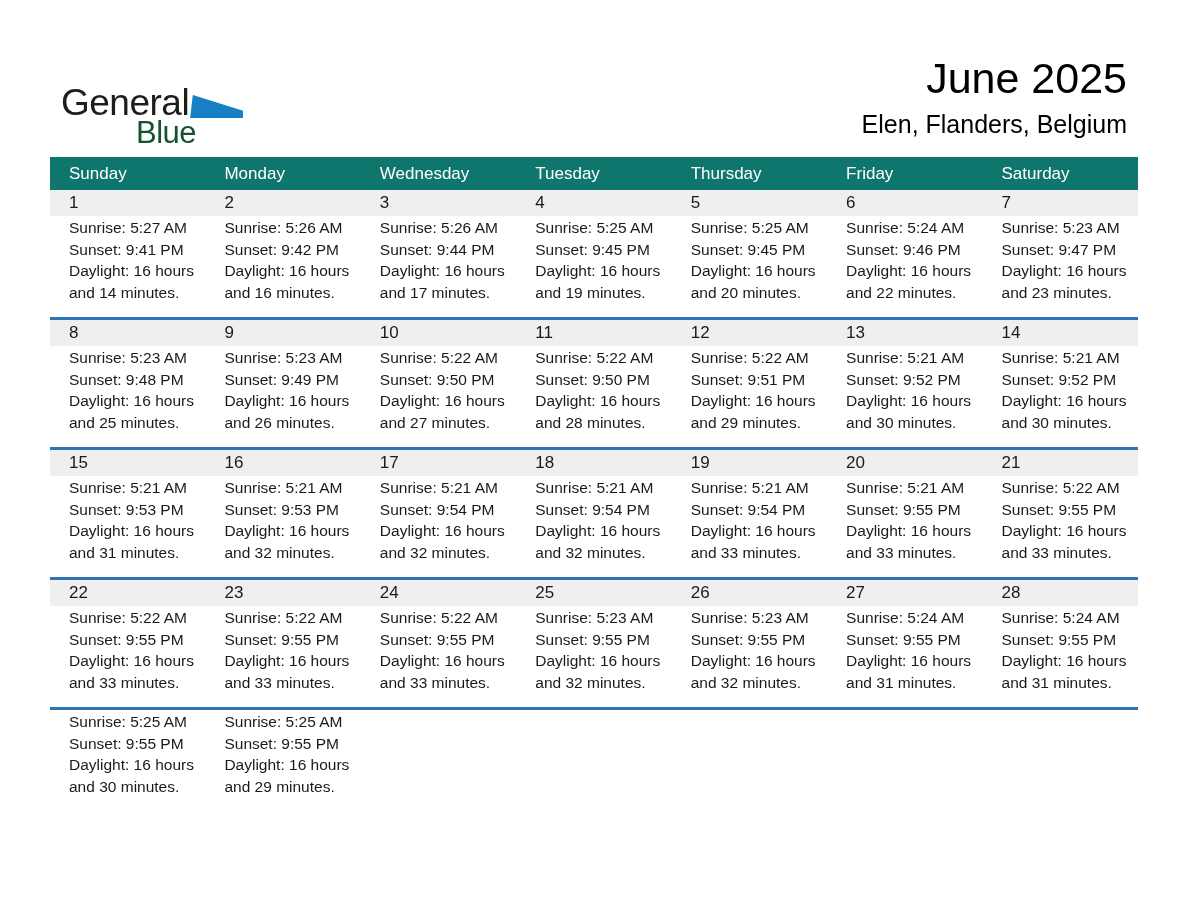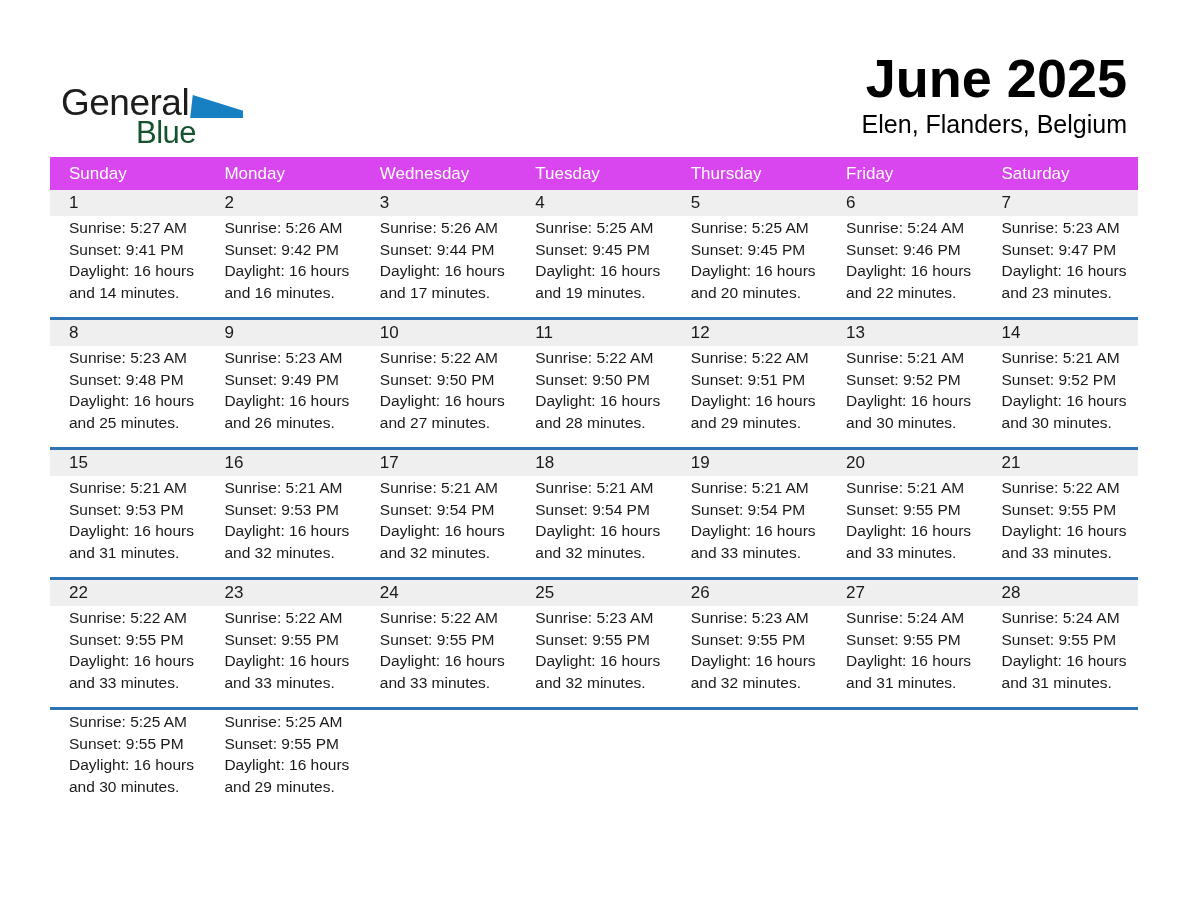--- a/index.html
+++ b/index.html
@@ -23,27 +23,27 @@
     clip-path:polygon(5% 0, 100% 68%, 100% 100%, 0 100%);
     margin-left:1px; margin-bottom:2px;
   }
   .logo-blue {
     font-size:31px; line-height:26px; color:#14532d; margin-left:75px;
     letter-spacing:-0.5px;
   }
 
   
   .title-block { position:absolute; right:61px; top:55px; text-align:right; color:#000; }
-  .page-title { font-size:54px; line-height:46px; font-weight:bold; }
+  .page-title { font-size:43px; line-height:46px; font-weight:normal; }
   .page-subtitle { font-size:25px; line-height:28px; margin-top:9px; }
 
   
   .calendar { position:absolute; left:50px; top:157px; width:1088px; }
 
-  .weekday-row { display:flex; background:#d946ef; height:33px; }
+  .weekday-row { display:flex; background:#0f766e; height:33px; }
   .weekday-cell {
     flex:1; color:#ffffff; font-size:17px;
     display:flex; align-items:center;
     padding-left:19px; box-sizing:border-box;
   }
 
   .week-row { background:#ffffff; }
   .week-row + .week-row { border-top:3px solid #2e74b5; }
 
   .day-band { display:flex; background:#efefef; height:26px; }

